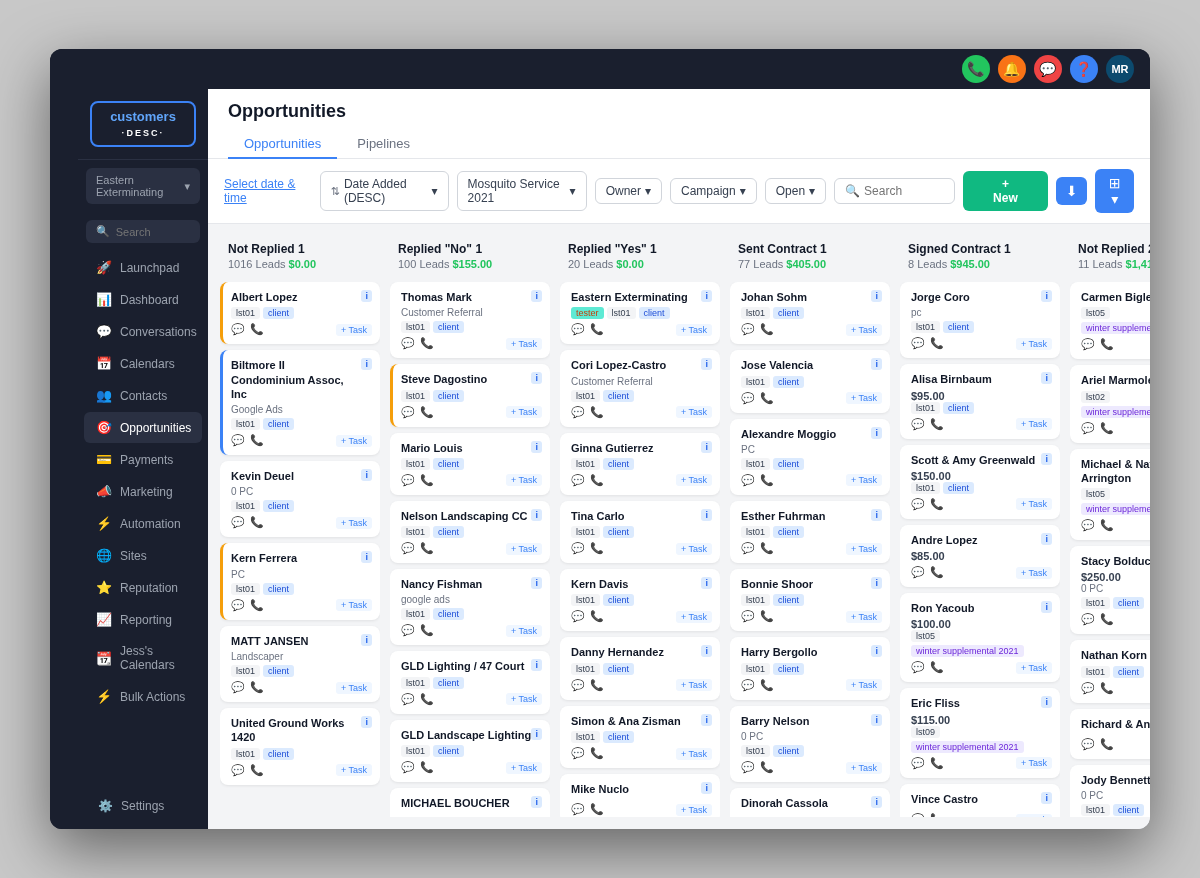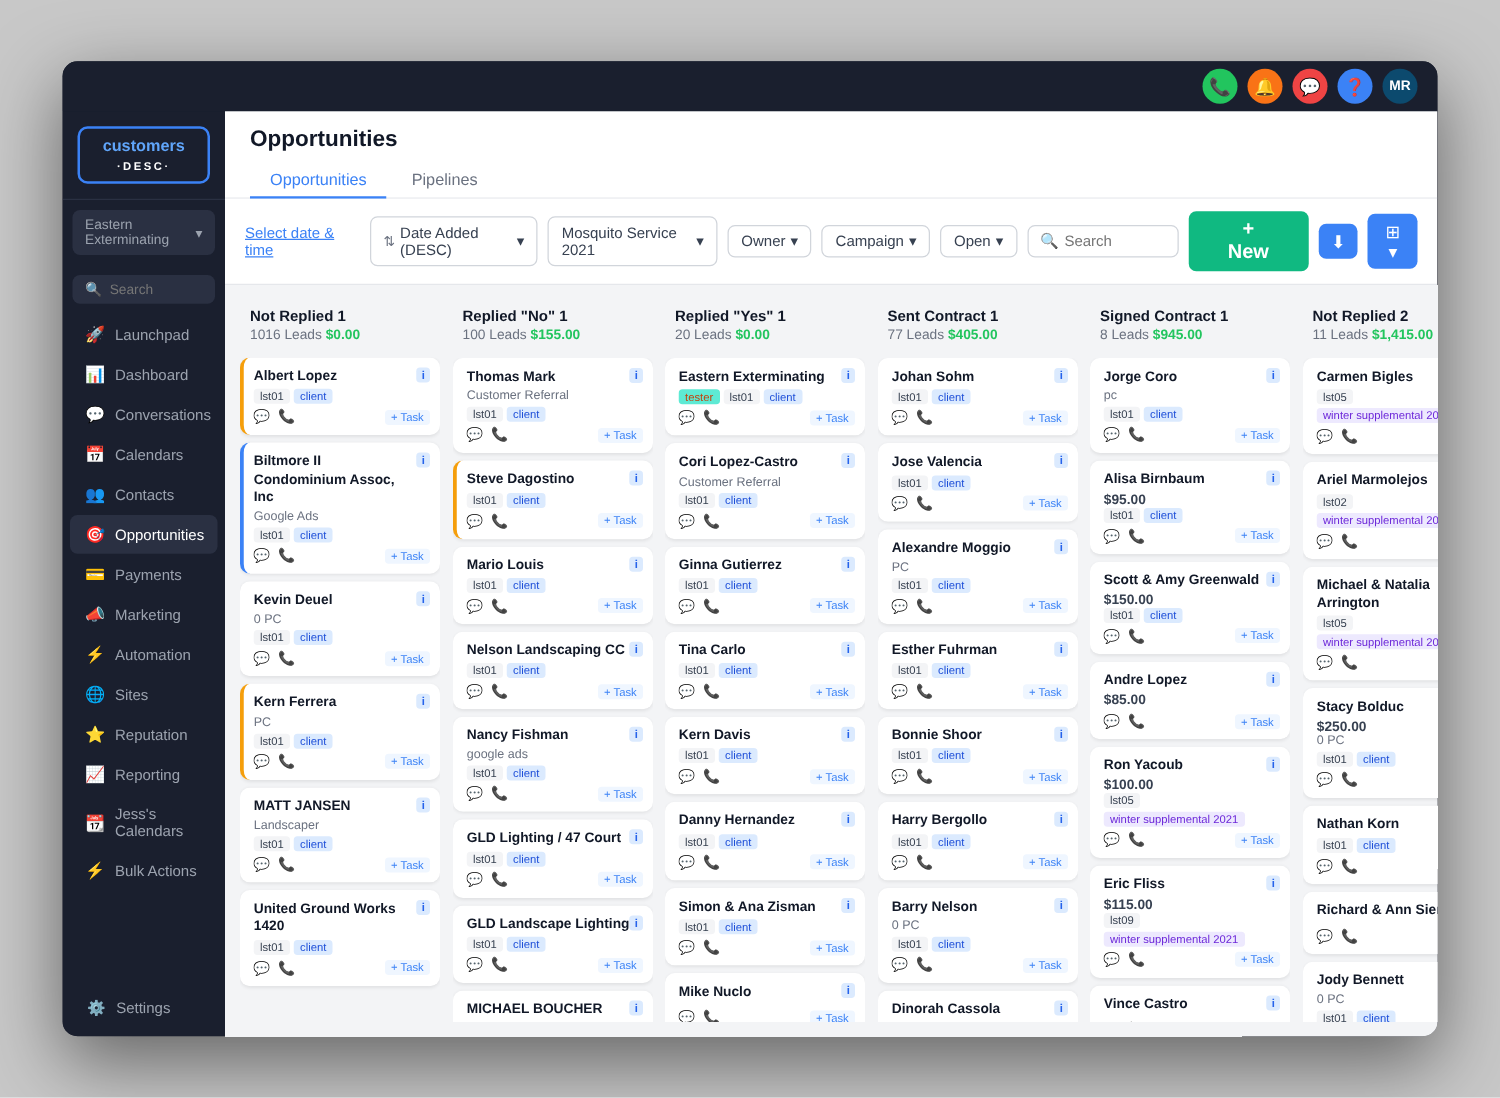--- a/index.html
+++ b/index.html
@@ -46,26 +46,27 @@
     .icon-blue { background: #3b82f6; }
     .icon-teal { background: #0c4a6e; }
     
     .main-content {
       flex: 1;
       display: flex;
       overflow: hidden;
     }
     
     .sidebar {
-      width: 130px;
+      width: 158px;
       background: #1a1f2e;
       display: flex;
       flex-direction: column;
       flex-shrink: 0;
       overflow-y: auto;
+      padding-left: 28px;
     }
     .logo-area {
       padding: 12px;
       border-bottom: 1px solid #2a3042;
     }
     .logo {
       background: #1a1f2e;
       border: 2px solid #3b82f6;
       border-radius: 8px;
       padding: 6px 10px;
@@ -212,21 +213,21 @@
     }
     .search-filter input {
       border: none; outline: none; font-size: 12px; color: #374151; width: 80px;
     }
     .new-btn {
       background: #10b981;
       color: white;
       border: none;
       border-radius: 6px;
       padding: 6px 28px;
-      font-size: 16px;
+      font-size: 12px;
       font-weight: 600;
       cursor: pointer;
       margin-left: auto;
       display: flex;
       align-items: center;
       gap: 4px;
     }
     .icon-btn {
       background: #3b82f6;
       color: white;

